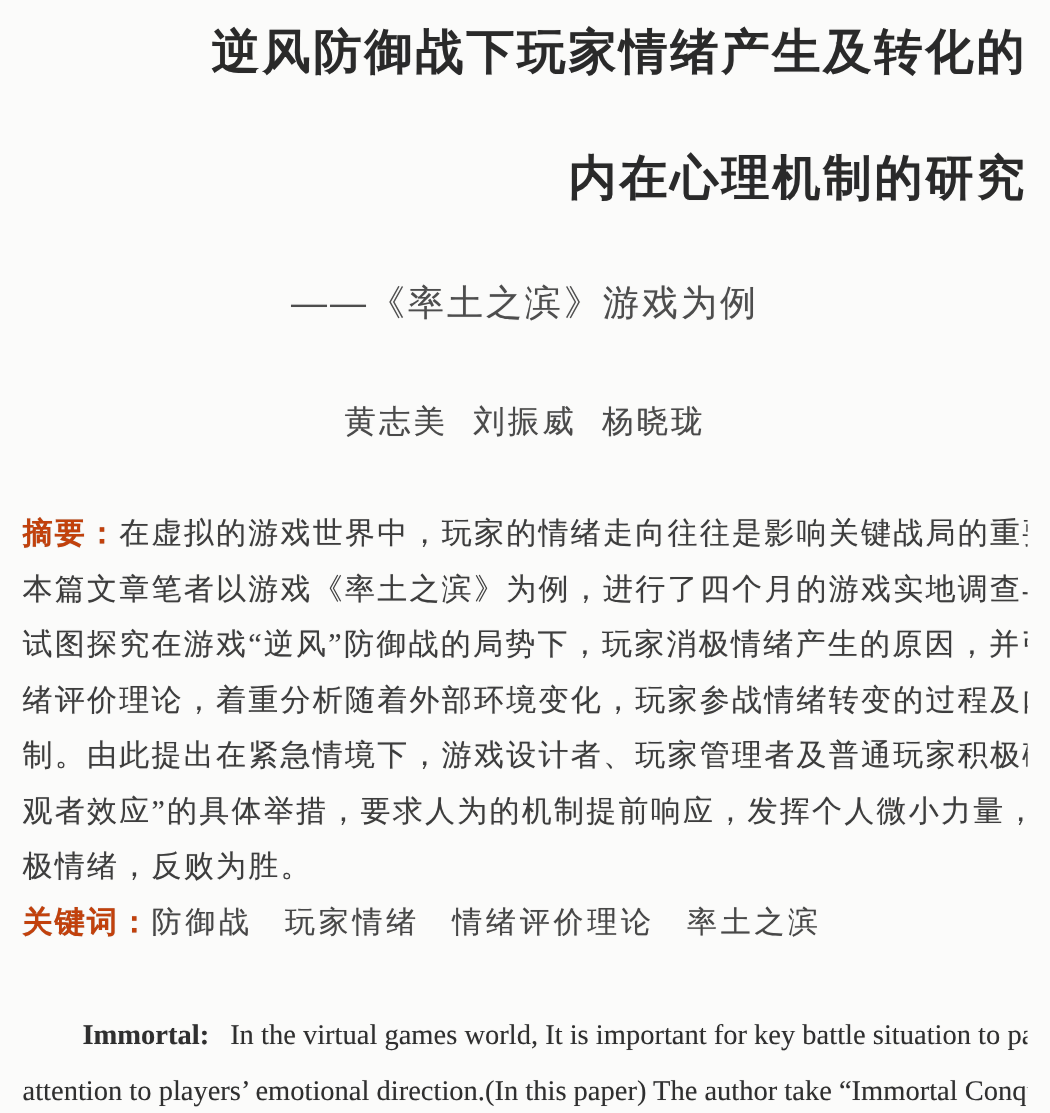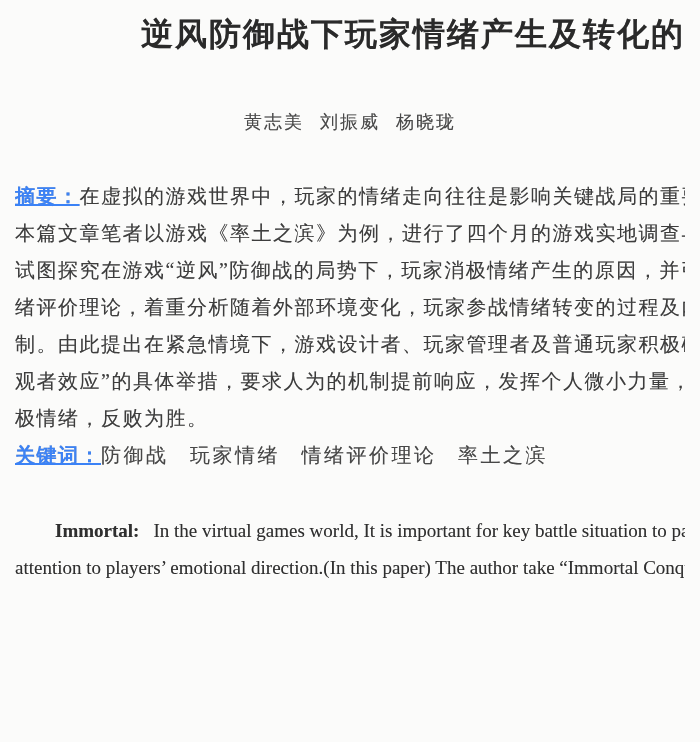--- a/index.html
+++ b/index.html
@@ -43,21 +43,21 @@
     line-height: 30px;
     letter-spacing: 2px;
     color: #4d4d4d;
     text-align: center;
     white-space: nowrap;
   }
 
   .authors {
     margin-top: 50px;
     font-family: "Liberation Sans", "DejaVu Sans", sans-serif;
-    font-size: 18px;
+    font-size: 21px;
     line-height: 28px;
     letter-spacing: 2px;
     word-spacing: 9px;
     color: #4a4a4a;
     text-align: center;
     white-space: nowrap;
   }
 
   .zh-abstract { margin-top: 42px; }
 
@@ -70,22 +70,21 @@
     text-align-last: justify;
     overflow: hidden;
     white-space: nowrap;
   }
   .zh-line.no-stretch {
     text-align: right;
     text-align-last: left;
   }
   .zh-line b {
     font-weight: bold;
-    color: #3b82f6;
-    text-decoration: underline;
+    color: #c2410c;
   }
 
   .keywords-line { margin-top: 0; }
   .keywords-value {
     letter-spacing: 2.5px;
     word-spacing: 14px;
     color: #474747;
   }
 
   .en-abstract { margin-top: 38px; }
@@ -105,21 +104,23 @@
   }
   .en-line b { margin-right: 14px; }
 </style>
 </head>
 <body>
 
 <div class="page">
 
   <div class="title-line1">逆风防御战下玩家情绪产生及转化的</div>
 
+  <div class="title-line2">内在心理机制的研究</div>
 
+  <div class="subtitle">——《率土之滨》游戏为例</div>
 
   <div class="authors">黄志美 刘振威 杨晓珑</div>
 
   <div class="zh-abstract">
     <div class="zh-line">
       <b>摘要：</b><span>在虚拟的游戏世界中，玩家的情绪走向往往是影响关键战局的重要因素。</span>
     </div>
     <div class="zh-line">本篇文章笔者以游戏《率土之滨》为例，进行了四个月的游戏实地调查与体验，</div>
     <div class="zh-line">试图探究在游戏“逆风”防御战的局势下，玩家消极情绪产生的原因，并引入情</div>
     <div class="zh-line">绪评价理论，着重分析随着外部环境变化，玩家参战情绪转变的过程及内在机</div>

